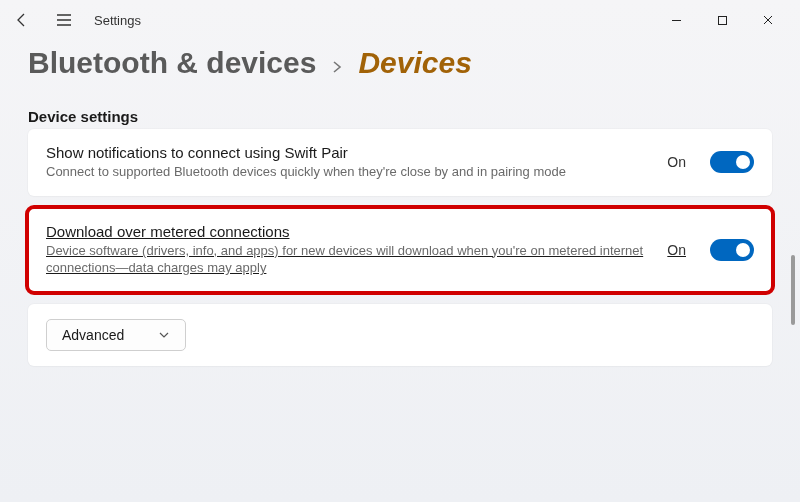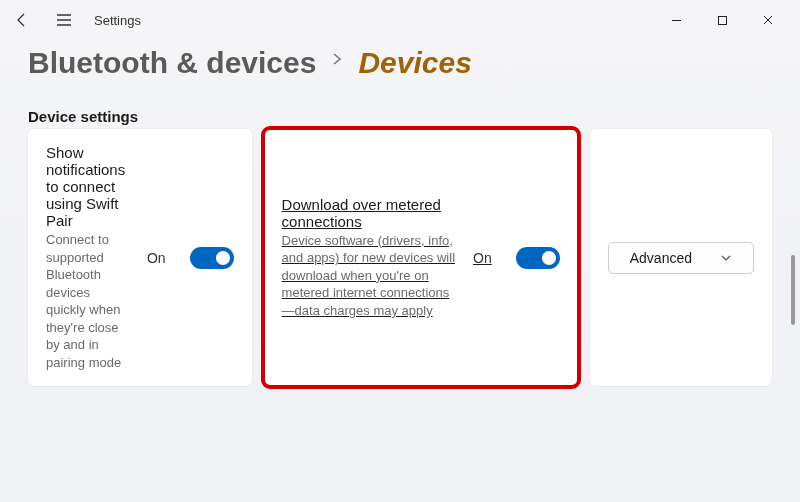--- a/index.html
+++ b/index.html
@@ -33,21 +33,21 @@
     .window-btn {
       width: 44px; height: 30px;
       display: flex; align-items: center; justify-content: center;
       cursor: pointer;
     }
     .content {
       padding: 6px 28px 0 28px;
     }
     .breadcrumb {
       display: flex;
-      align-items: flex-start;
+      align-items: flex-end;
       gap: 14px;
       margin-bottom: 28px;
     }
     .crumb-parent {
       font-size: 30px;
       font-weight: 600;
       color: #5a5a5a;
       cursor: pointer;
     }
     .crumb-sep { font-size: 22px; color: #888; }
@@ -58,21 +58,21 @@
       font-style: italic;
     }
     .section-title {
       font-size: 15px;
       font-weight: 600;
       margin-bottom: 4px;
       color: #1a1a1a;
     }
     .card-stack {
       display: flex;
-      flex-direction: row;
+      flex-direction: column;
       gap: 12px;
     }
     .card {
       background: #fff;
       border-radius: 6px;
       padding: 15px 18px;
       display: flex;
       align-items: center;
       gap: 18px;
       box-shadow: 0 0 0 1px rgba(0,0,0,0.02), 0 1px 2px rgba(0,0,0,0.02);
@@ -109,21 +109,21 @@
       width: 14px; height: 14px;
       background: #fff;
       border-radius: 50%;
       position: absolute;
       top: 4px; right: 4px;
     }
     .dropdown {
       border: 1px solid #cfcfcf;
       background: #fdfdfd;
       border-radius: 5px;
-      padding: 7px 21px;
+      padding: 7px 15px;
       display: flex;
       align-items: center;
       gap: 28px;
       font-size: 14px;
       cursor: pointer;
       min-width: 140px;
       justify-content: space-between;
     }
     .scrollbar-track {
       position: absolute;

